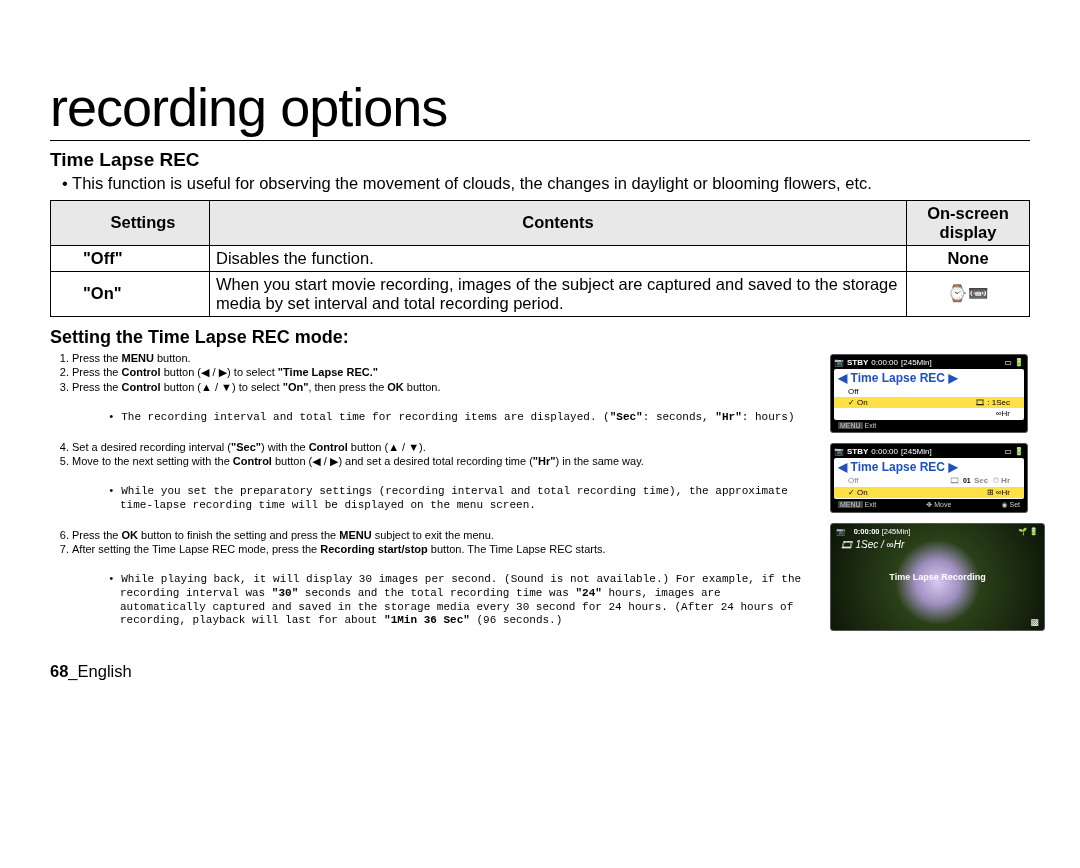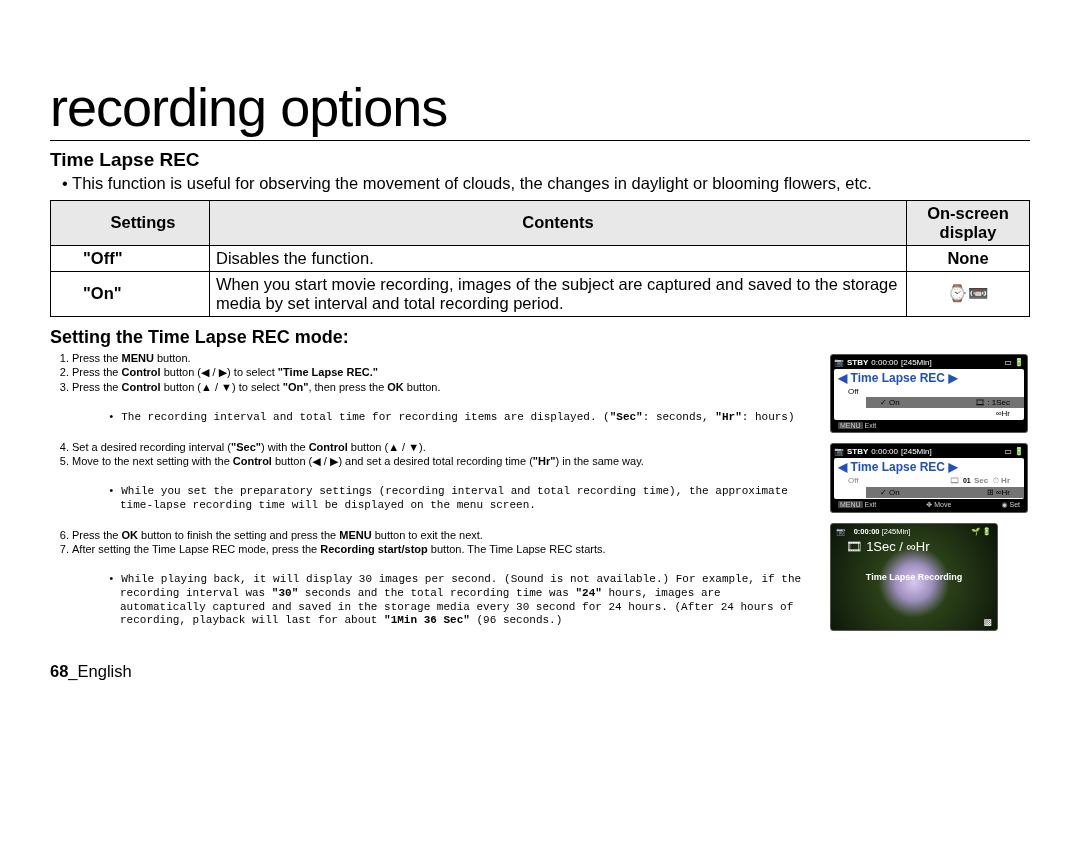--- a/index.html
+++ b/index.html
@@ -132,48 +132,47 @@
     justify-content:space-between;
     align-items:flex-start;
   }
   .lcd .row {
     display:flex;
     justify-content:space-between;
     padding:1px 14px;
     font-size:8px;
   }
   .lcd .row.sel {
-    background:#737373;
+    background:#fde047;
     color:#000;
-    margin-left:32px;
   }
   .lcd .bottombar {
     display:flex;
     justify-content:space-between;
     padding:2px 4px 0 4px;
     font-size:7px;
     color:#ccc;
   }
   .lcd-photo {
-    width:168px;
+    width:215px;
     height:108px;
     border:1px solid #555;
     border-radius:3px;
     background: radial-gradient(circle at 50% 55%, #d8c8f0 0%, #a090c0 18%, #2a4018 35%, #1a2810 70%, #0a1405 100%);
     position:relative;
     color:#fff;
     font-size:8px;
     box-sizing:border-box;
   }
   .lcd-photo .top {
     position:absolute; top:3px; left:5px; right:5px;
     display:flex; justify-content:space-between; font-size:7.5px;
   }
   .lcd-photo .line2 {
-    position:absolute; top:15px; left:15px; font-size:13px;
+    position:absolute; top:15px; left:9px; font-size:10px;font-style:italic;
   }
   .lcd-photo .center {
     position:absolute; top:50%; left:0; right:0; text-align:center;
     transform:translateY(-50%);
     font-weight:bold;
     font-size:9px;
   }
   .box01 {
     display:inline-block; background:#fff;color:#000;border-radius:1px;
     padding:0 1px; font-size:7px; font-weight:bold;
@@ -234,21 +233,21 @@
       <li>
         <span>Set a desired recording interval (</span><b>"Sec"</b><span>) with the </span><b>Control</b><span> button (</span><span class="tri">▲</span><span> / </span><span class="tri">▼</span><span>).</span>
       </li>
       <li>
         <span>Move to the next setting with the </span><b>Control</b><span> button (</span><span class="tri">◀</span><span> / </span><span class="tri">▶</span><span>) and set a desired total recording time (</span><b>"Hr"</b><span>) in the same way.</span>
         <ul>
           <li>While you set the preparatory settings (recording interval and total recording time), the approximate time-lapse recording time will be displayed on the menu screen.</li>
         </ul>
       </li>
       <li>
-        <span>Press the </span><b>OK</b><span> button to finish the setting and press the </span><b>MENU</b><span> button to exit the next.</span>
+        <span>Press the </span><b>OK</b><span> button to finish the setting and press the </span><b>MENU</b><span> subject to exit the menu.</span>
       </li>
       <li>
         <span>After setting the Time Lapse REC mode, press the </span><b>Recording start/stop</b><span> button. The Time Lapse REC starts.</span>
         <ul>
           <li>
             <span>While playing back, it will display 30 images per second. (Sound is not available.) For example, if the recording interval was </span><b>"30"</b><span> seconds and the total recording time was </span><b>"24"</b><span> hours, images are automatically captured and saved in the storage media every 30 second for 24 hours. (After 24 hours of recording, playback will last for about </span><b>"1Min 36 Sec"</b><span> (96 seconds.)</span>
           </li>
         </ul>
       </li>
     </ol>

